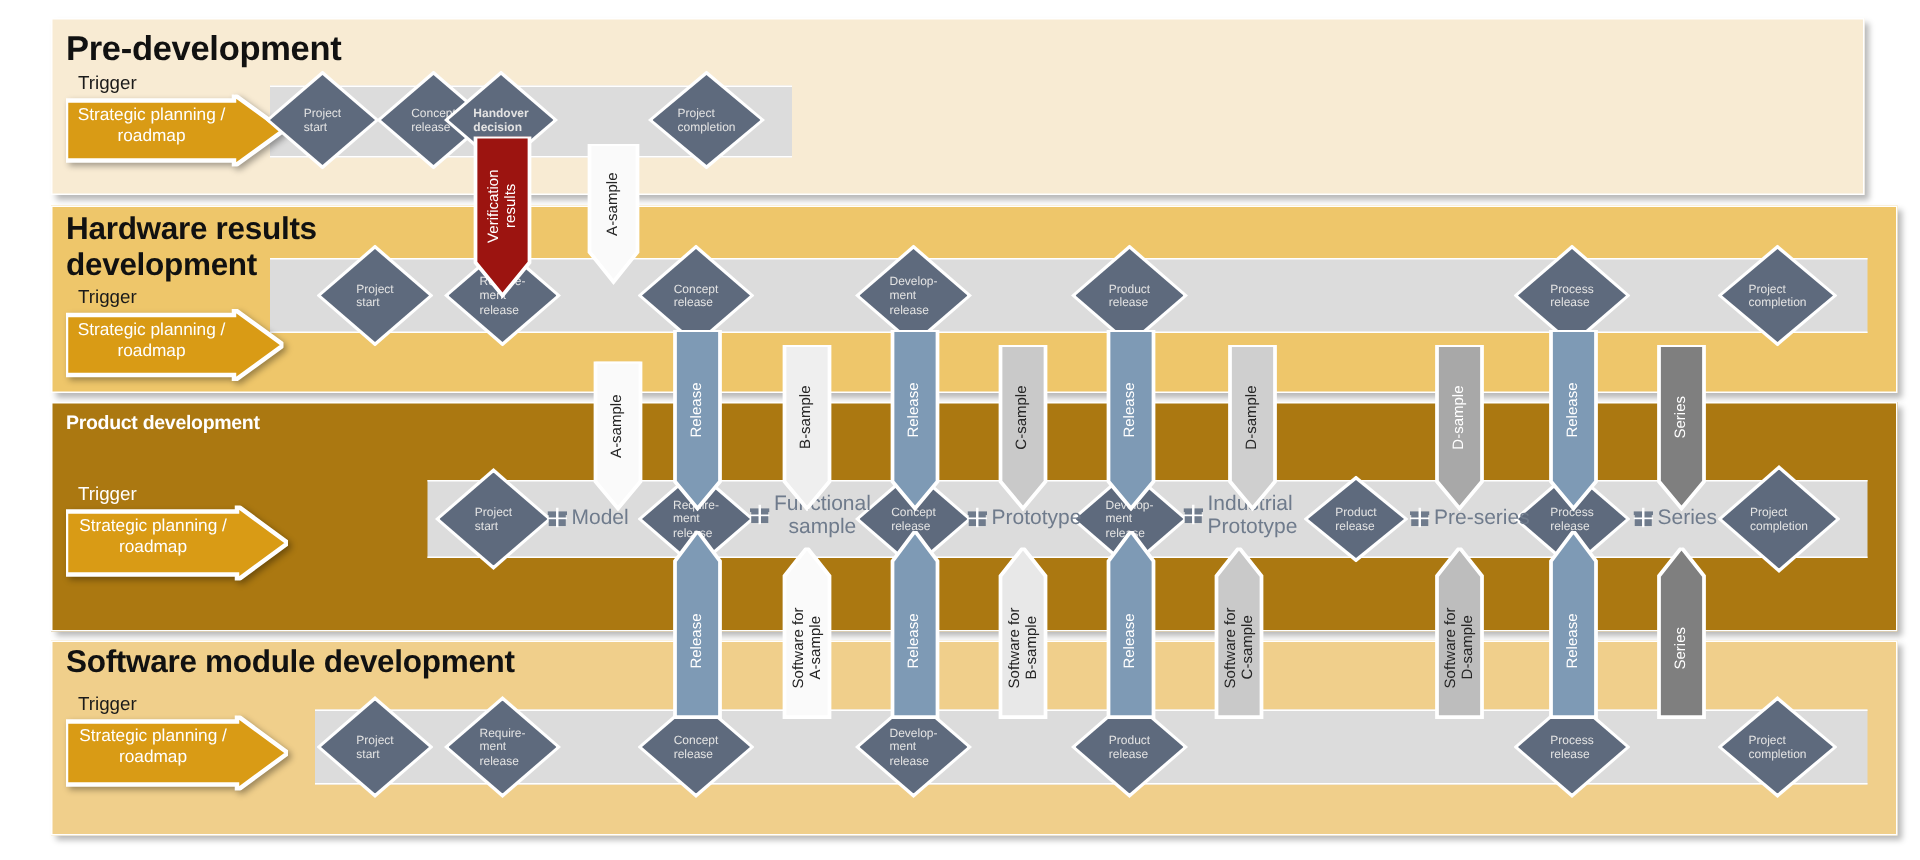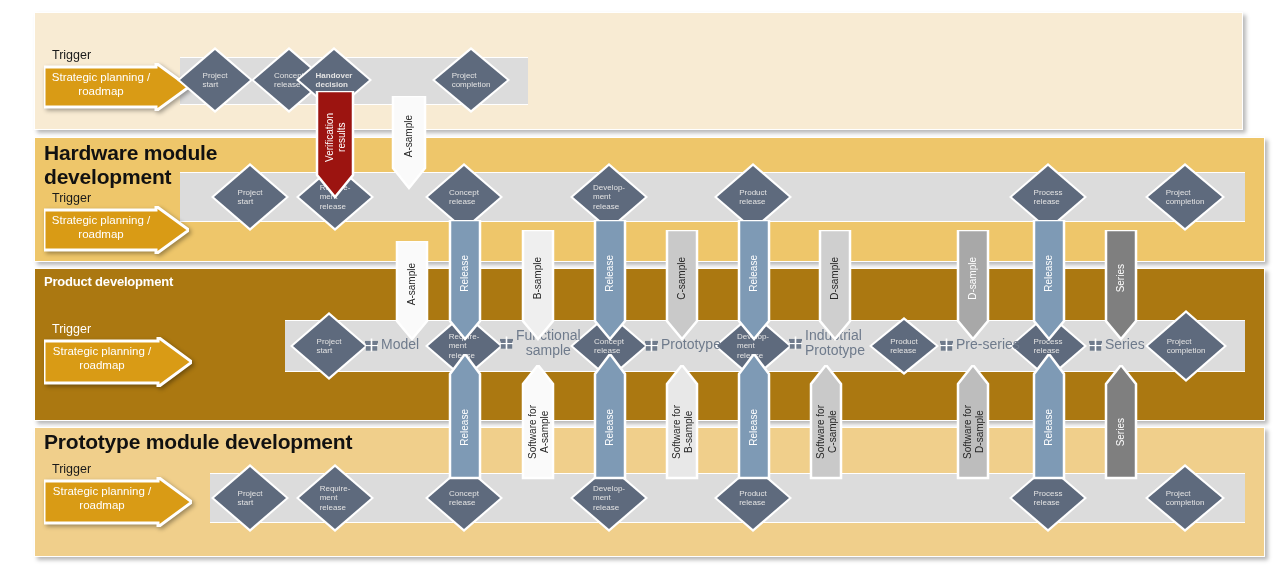--- a/index.html
+++ b/index.html
@@ -44,20 +44,21 @@
 </style>
 </head>
 <body>
 
 <div id="stage">
 
   <div class="lane" style="left:34px;top:12px;width:1209px;height:118px;background:#f8ebd3;"></div>
 
   <div class="band" style="left:180px;top:57px;width:348px;height:46px;"></div>
 
+  <div class="lane-title" style="left:44px;top:20px;font-size:23px;color:#111;">Pre-development</div>
 
   <div class="trigger-label" style="left:52px;top:48px;">Trigger</div>
   <svg class="trigger-arrow" style="left:44px;top:63px;" width="145" height="48" viewBox="0 0 145 48">
     <polygon points="0,4 112,4 112,0 145,24 112,48 112,44 0,44" fill="#d99b15" stroke="#ffffff" stroke-width="3"></polygon>
   </svg>
   <div class="trigger-text" style="left:46px;top:70px;width:110px;">Strategic planning /
 roadmap</div>
 
   <div class="dia" style="left:180px;top:50px;width:70px;height:60px;">
     <div class="halo"></div>
@@ -80,21 +81,21 @@
   <div class="dia" style="left:435px;top:50px;width:72px;height:60px;">
     <div class="halo"></div>
     <div class="shape"></div>
     <div class="txt">Project
 completion</div>
   </div>
 
   <div class="lane" style="left:34px;top:137px;width:1231px;height:125px;background:#eec66a;"></div>
   <div class="band" style="left:180px;top:172px;width:1065px;height:48px;"></div>
 
-  <div class="lane-title" style="left:44px;top:141px;font-size:21px;color:#111;">Hardware module
+  <div class="lane-title" style="left:44px;top:141px;font-size:21px;color:#111;">Hardware results
 development</div>
 
   <div class="trigger-label" style="left:52px;top:191px;">Trigger</div>
   <svg class="trigger-arrow" style="left:44px;top:206px;" width="145" height="48" viewBox="0 0 145 48">
     <polygon points="0,4 112,4 112,0 145,24 112,48 112,44 0,44" fill="#d99b15" stroke="#ffffff" stroke-width="3"></polygon>
   </svg>
   <div class="trigger-text" style="left:46px;top:213px;width:110px;">Strategic planning /
 roadmap</div>
 
   <div class="dia" style="left:214px;top:166px;width:72px;height:62px;">
@@ -252,21 +253,21 @@
         <rect x="0" y="3" width="16" height="3" fill="#6f7b8c"></rect>
       <rect x="7" y="0" width="2" height="16" fill="#ffffff"></rect>
         <rect x="0" y="8" width="16" height="1.4" fill="#ffffff"></rect>
     </svg>
     <span>Series</span>
   </div>
 
   <div class="lane" style="left:34px;top:427px;width:1231px;height:130px;background:#f0cf8b;"></div>
   <div class="band" style="left:210px;top:473px;width:1035px;height:48px;"></div>
 
-  <div class="lane-title" style="left:44px;top:430px;font-size:21px;color:#111;">Prototype module development</div>
+  <div class="lane-title" style="left:44px;top:430px;font-size:21px;color:#111;">Software module development</div>
 
   <div class="trigger-label" style="left:52px;top:462px;">Trigger</div>
   <svg class="trigger-arrow" style="left:44px;top:477px;" width="148" height="50" viewBox="0 0 148 50">
     <polygon points="0,4 114,4 114,0 148,25 114,50 114,46 0,46" fill="#d99b15" stroke="#ffffff" stroke-width="3"></polygon>
   </svg>
   <div class="trigger-text" style="left:46px;top:484px;width:112px;">Strategic planning /
 roadmap</div>
 
   <div class="dia" style="left:214px;top:467px;width:72px;height:62px;">
     <div class="halo"></div>

